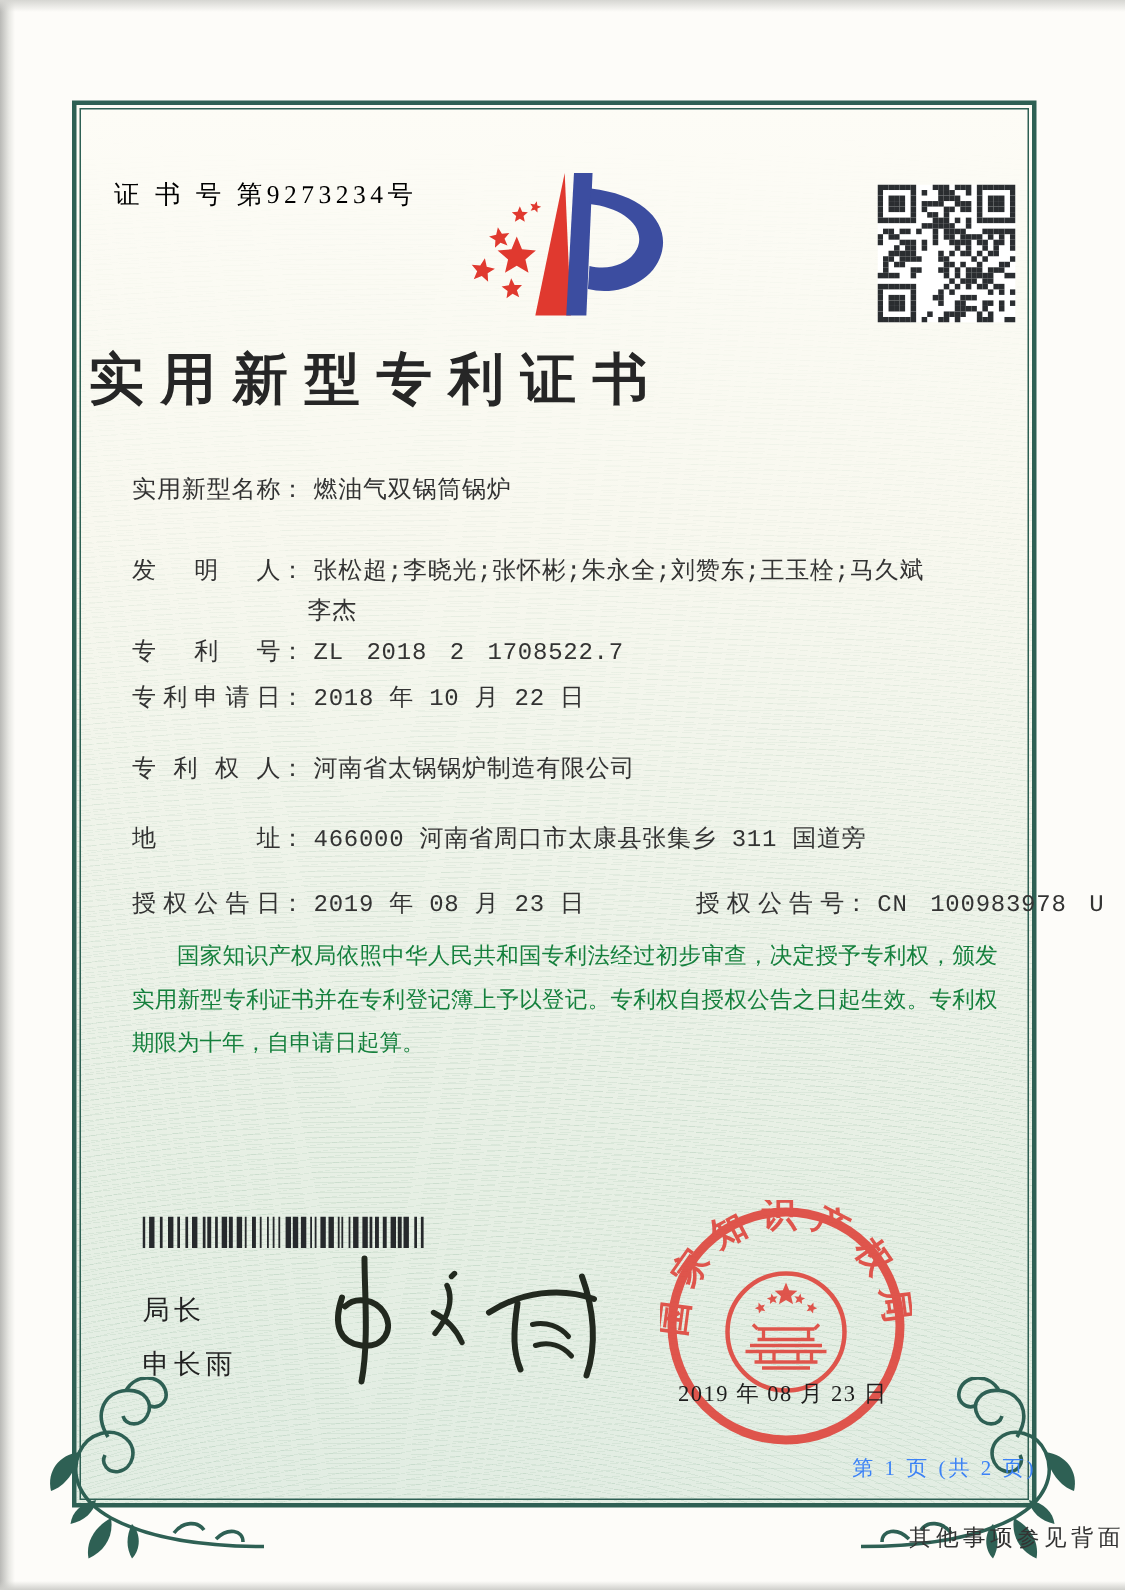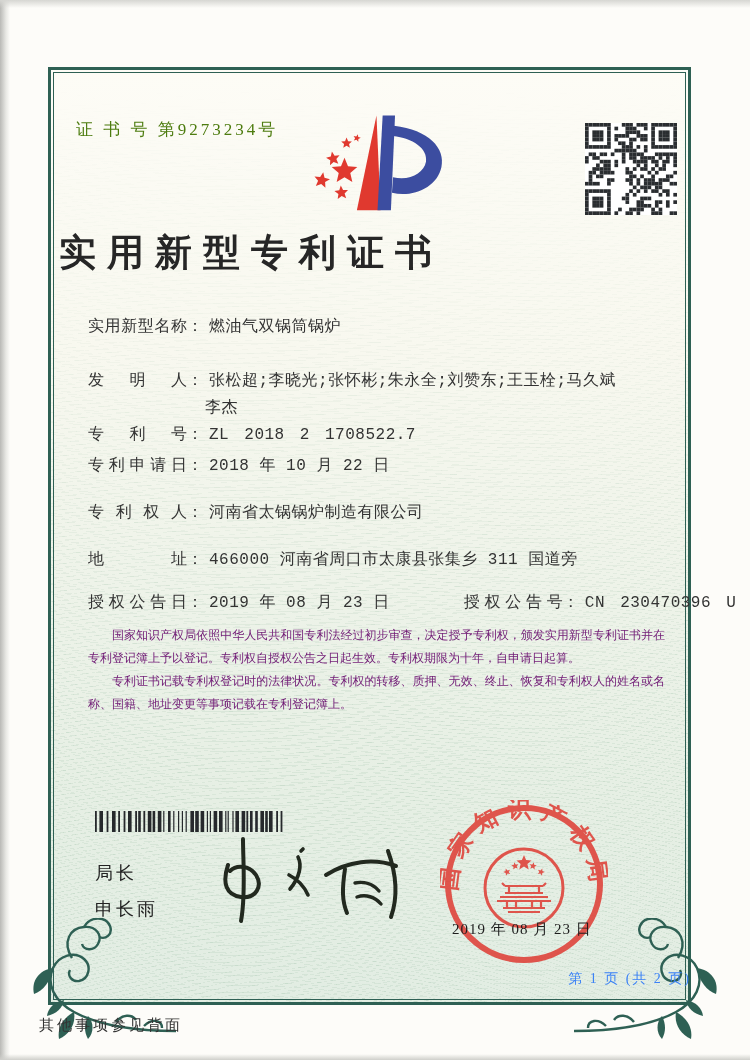--- a/index.html
+++ b/index.html
@@ -27,50 +27,50 @@
     border:3px solid var(--border_green);
     background:linear-gradient(180deg,#fdfcf6 0%,#f8f8ef 30%,#eef3e9 55%,#e6efe4 78%,#e2ede3 100%);}
   .frame-inner{position:absolute;inset:2px;border:1px solid var(--border_green);pointer-events:none;}
   .waves{position:absolute;inset:0;opacity:.8;
     background-image:
       repeating-radial-gradient(ellipse 900px 430px at 30% 118%, rgba(96,152,118,.14) 0 1px, transparent 1px 7px),
       repeating-radial-gradient(ellipse 1000px 480px at 75% 130%, rgba(96,152,118,.12) 0 1px, transparent 1px 9px);
     -webkit-mask-image:linear-gradient(180deg,transparent 0%,rgba(0,0,0,.25) 22%,rgba(0,0,0,.7) 48%,#000 72%);
     mask-image:linear-gradient(180deg,transparent 0%,rgba(0,0,0,.25) 22%,rgba(0,0,0,.7) 48%,#000 72%);}
 
-  .cert-no{position:absolute;left:76px;top:118px;font-size:17px;letter-spacing:3px;color:#4d7c0f;}
+  .cert-no{position:absolute;left:76px;top:118px;font-size:17px;letter-spacing:3px;color:#000000;}
 
   .logo{position:absolute;left:295px;top:110px;width:165px;height:118px;}
   .qr{position:absolute;left:585px;top:123px;width:92px;height:92px;}
 
   .title{position:absolute;left:48px;top:228px;width:643px;text-align:left;
     font-size:37px;font-weight:600;letter-spacing:11px;color:#262626;text-indent:11px;}
 
   .fields{position:absolute;left:88px;top:0;width:575px;font-size:16px;color:#333;}
   .frow{position:absolute;left:0;white-space:nowrap;}
   .jlabel{display:inline-flex;justify-content:space-between;width:99px;vertical-align:top;}
   .colon{display:inline-block;margin-right:6px;}
   .fval{letter-spacing:.5px;font-family:Liberation Mono, monospace;}
   .mono-num{word-spacing:5px;margin-top:36px;}
   .cont-line{position:absolute;left:117px;}
 
-  .paras{position:absolute;left:88px;top:624px;width:577px;font-size:12px;
-    line-height:1.92;color:#701a75;text-align:justify;}
+  .paras{position:absolute;left:88px;top:624px;width:577px;font-size:15px;
+    line-height:1.92;color:#15803d;text-align:justify;}
   .paras p{text-indent:2em;margin:0;}
 
   .barcode{position:absolute;left:95px;top:811px;width:190px;height:21px;}
   .signer{position:absolute;left:95px;top:855px;font-family:Liberation Serif, serif;
     font-size:18px;color:#222;letter-spacing:3px;line-height:36px;}
   .signature{position:absolute;left:198px;top:833px;width:215px;height:92px;}
 
   .seal{position:absolute;left:440px;top:800px;width:168px;height:168px;}
   .seal-date{position:absolute;left:452px;top:920px;width:180px;font-size:15px;color:#1d1d1d;letter-spacing:1px;}
 
   .page-no{position:absolute;left:48px;top:970px;width:643px;text-align:right;font-size:14px;color:#3b82f6;letter-spacing:2px;}
-  .back-note{position:absolute;left:0;top:1016px;width:750px;text-align:left;font-size:15px;color:#333;letter-spacing:3px;padding-left:39px;}
+  .back-note{position:absolute;left:0;top:1016px;width:750px;text-align:right;font-size:15px;color:#333;letter-spacing:3px;padding-left:39px;}
 
   .ornament{position:absolute;width:150px;height:125px;}
   .ornament.left{left:26px;top:918px;}
   .ornament.right{left:574px;top:918px;transform:scaleX(-1);}
 </style>
 </head>
 <body>
 
 <div class="scan-edge-left"></div>
 <div class="scan-edge-top"></div>
@@ -468,27 +468,26 @@
         <span>告</span>
         <span>日</span>
       </span><span class="colon">：</span><span class="fval">2019 年 08 月 23 日</span>
     <span style="display:inline-block;width:66px"></span>
     <span class="jlabel">
         <span>授</span>
         <span>权</span>
         <span>公</span>
         <span>告</span>
         <span>号</span>
-      </span><span class="colon">：</span><span class="fval mono-num">CN 230470396 U</span>
+      </span><span class="colon">：</span><span class="fval mono-num">CN 100983978 U</span>
   </div>
 </div>
 
 <div class="paras">
   <p>国家知识产权局依照中华人民共和国专利法经过初步审查，决定授予专利权，颁发实用新型专利证书并在专利登记簿上予以登记。专利权自授权公告之日起生效。专利权期限为十年，自申请日起算。</p>
-  <p>专利证书记载专利权登记时的法律状况。专利权的转移、质押、无效、终止、恢复和专利权人的姓名或名称、国籍、地址变更等事项记载在专利登记簿上。</p>
 </div>
 
 <svg class="barcode" viewBox="0 0 190 21" preserveAspectRatio="none">
   <g id="barcode-bars" fill="#26292c">
       <rect x="0.0" y="0" width="1.8" height="21"></rect>
       <rect x="4.4" y="0" width="3.6" height="21"></rect>
       <rect x="11.6" y="0" width="1.8" height="21"></rect>
       <rect x="17.0" y="0" width="3.6" height="21"></rect>
       <rect x="23.2" y="0" width="1.8" height="21"></rect>
       <rect x="28.6" y="0" width="1.8" height="21"></rect>

